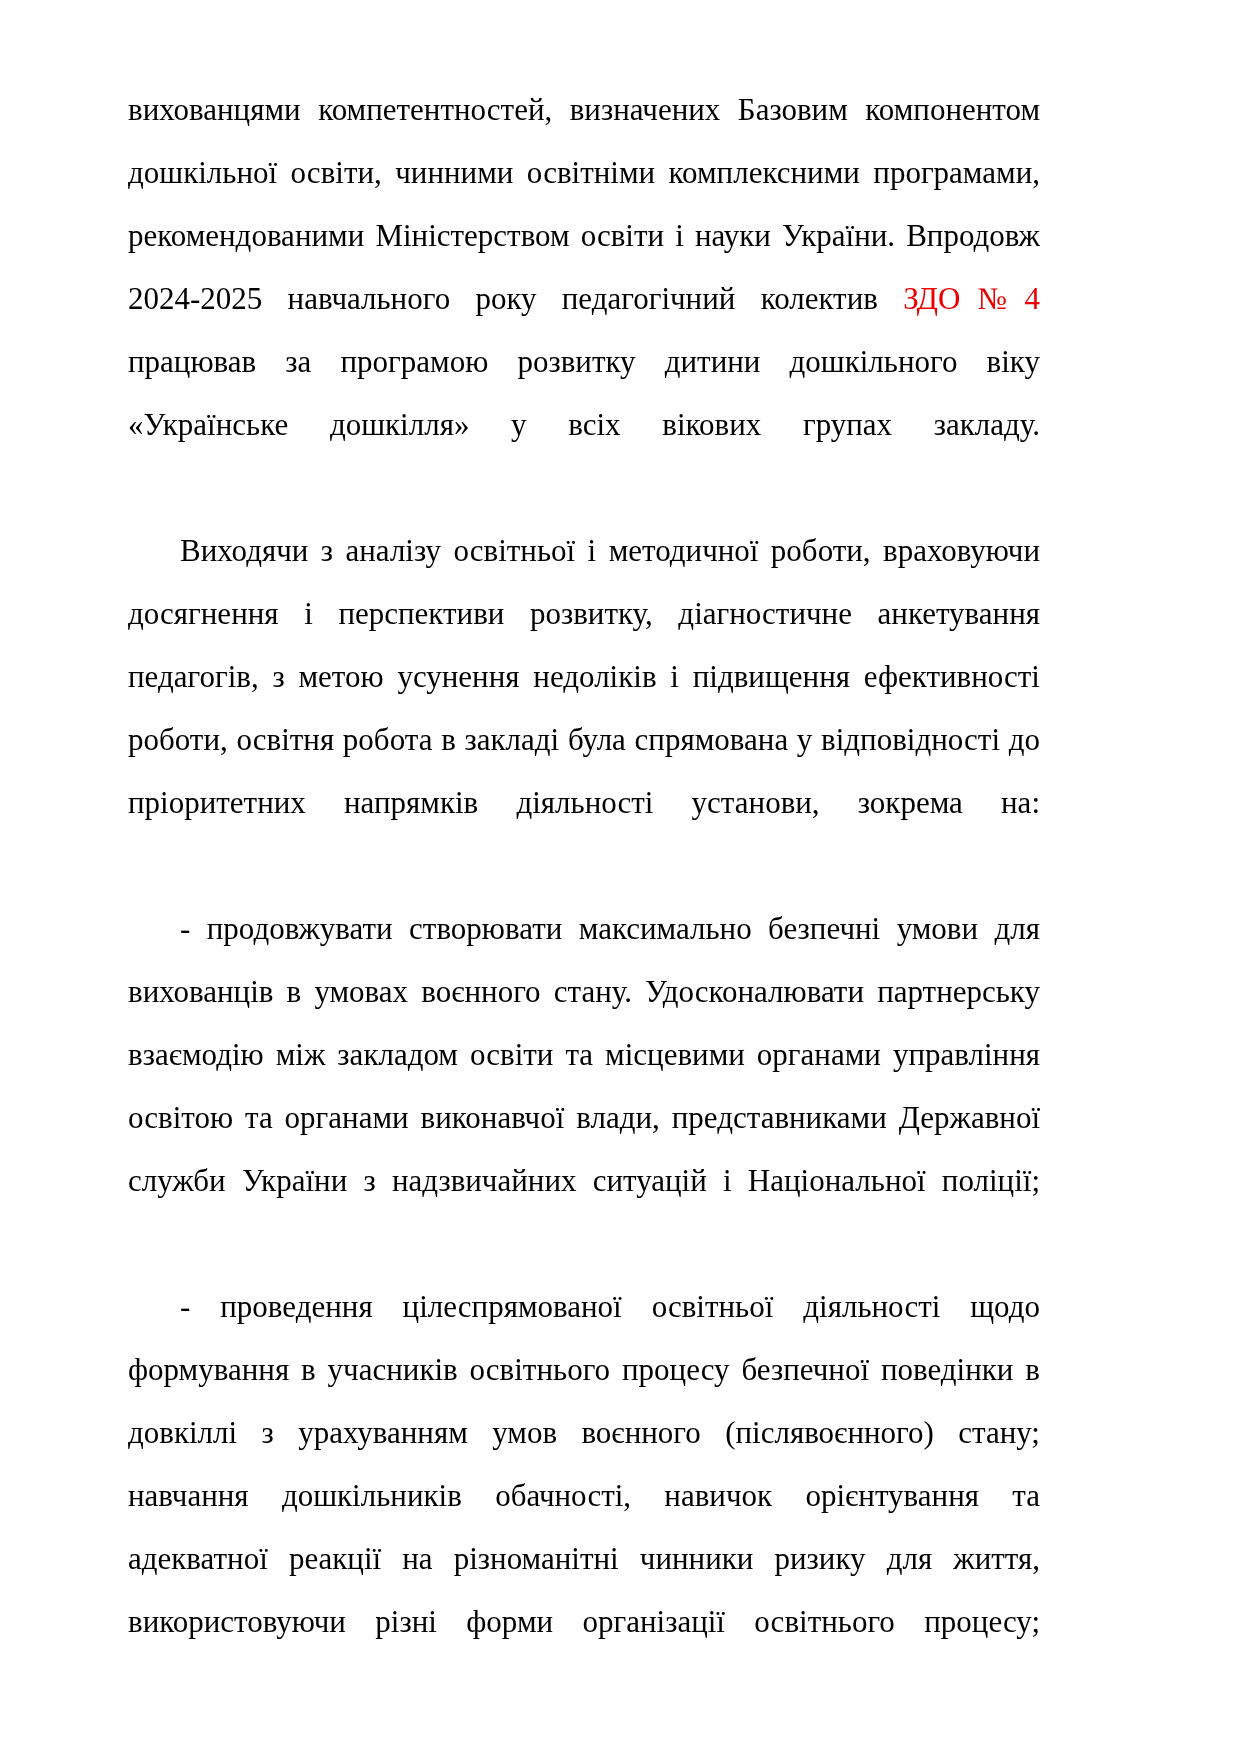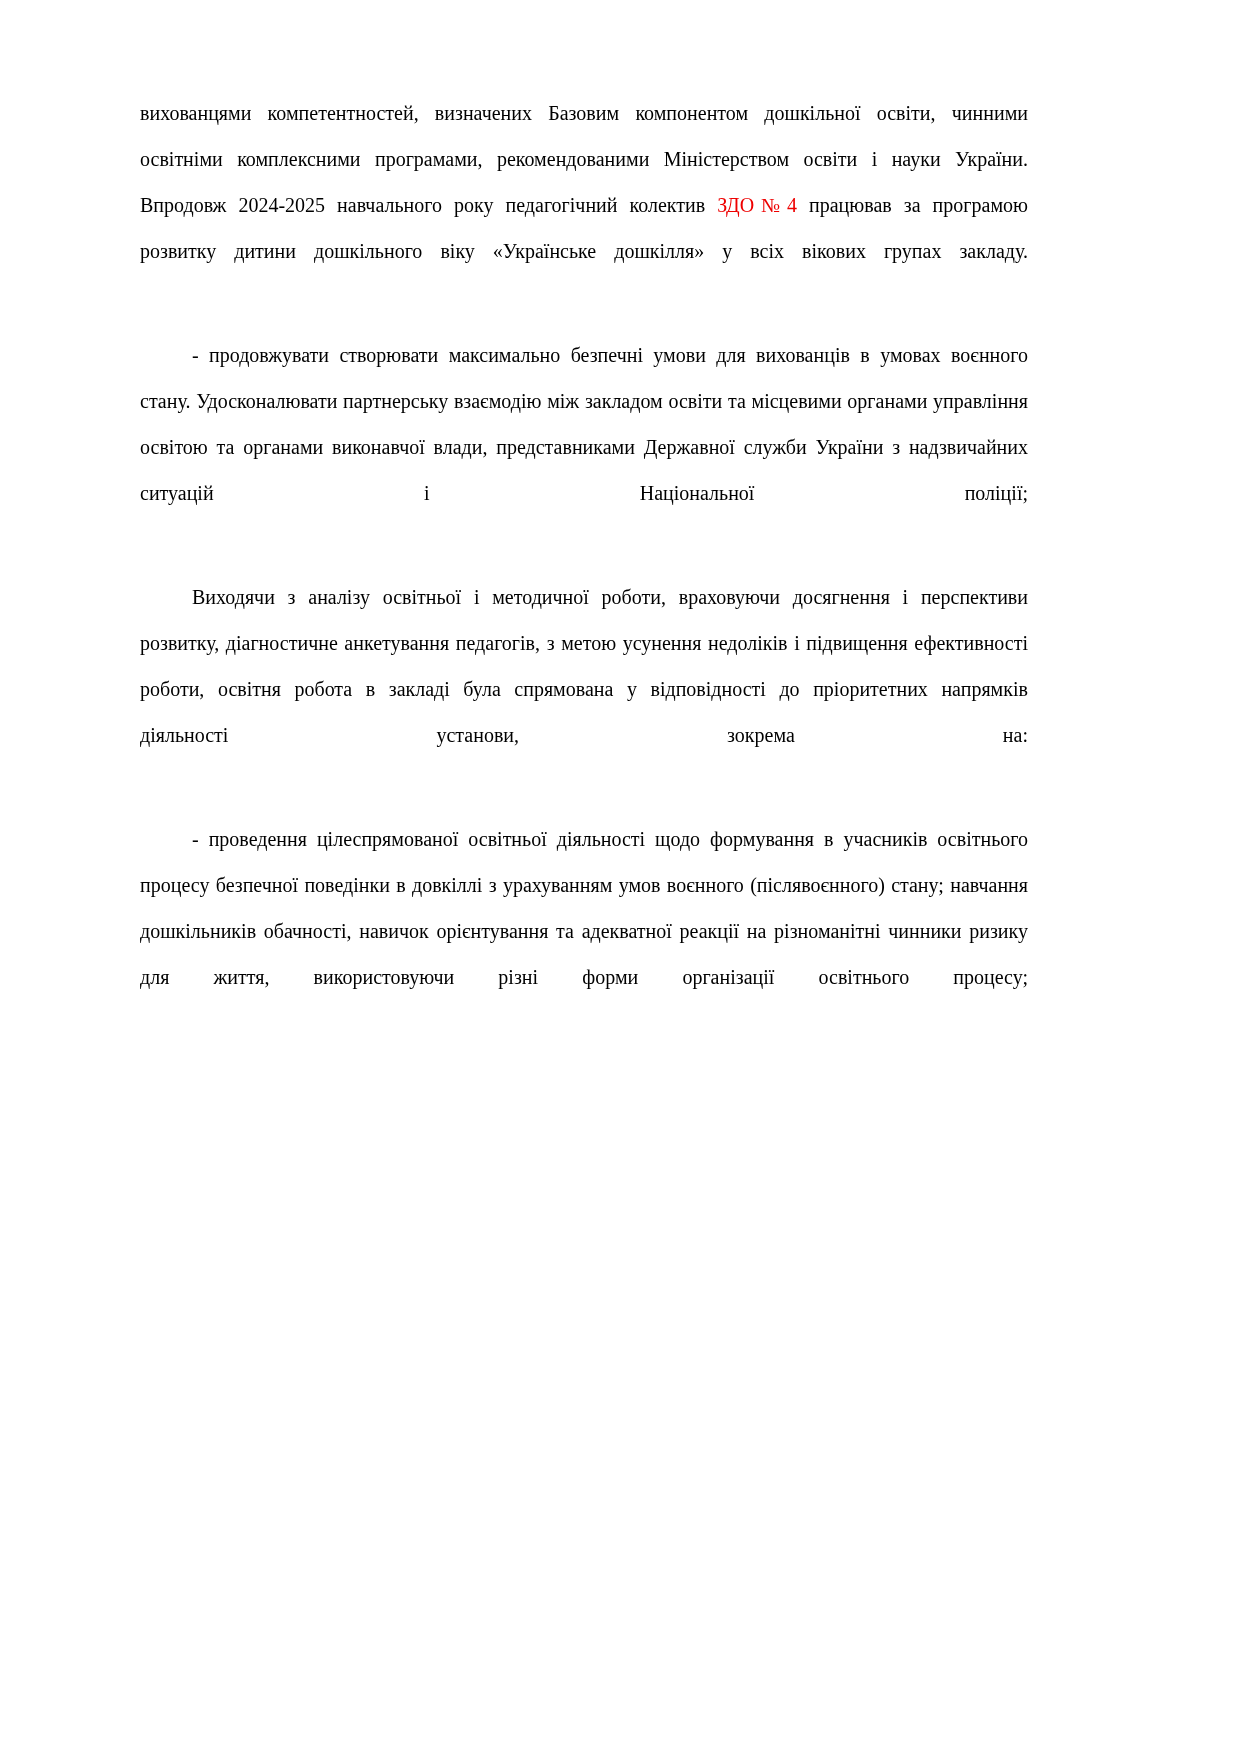--- a/index.html
+++ b/index.html
@@ -20,24 +20,24 @@
   }
 
   .text-column {
     position: absolute;
     left: 128px;
     top: 78px;
     width: 912px;
   }
 
   .para {
-    margin: 12px;
+    margin: 0;
     font-family: "Liberation Serif", "DejaVu Serif", serif;
-    font-size: 20px;
-    line-height: 46px;
+    font-size: 31px;
+    line-height: 63px;
     color: #000000;
     text-align: justify;
     text-justify: inter-word;
     text-indent: 52px;
     -webkit-hyphens: none;
     hyphens: none;
     word-spacing: 0.2px;
   }
 
   .para.no-indent {
@@ -55,17 +55,17 @@
   .highlight-red {
     color: #ee0000;
   }
 </style>
 </head>
 <body>
 
 <div class="page">
   <div class="text-column" id="text-column">
       <p class="para no-indent"><span>вихованцями компетентностей, визначених Базовим компонентом дошкільної освіти, чинними освітніми комплексними програмами, рекомендованими Міністерством освіти і  науки України. Впродовж 2024-2025 навчального року педагогічний колектив </span><span class="highlight-red">ЗДО№4</span><span> працював за програмою розвитку дитини дошкільного віку «Українське дошкілля» у всіх вікових групах закладу.</span></p>
+      <p class="para"><span>Виходячи з аналізу освітньої і методичної роботи, враховуючи  досягнення і перспективи розвитку, діагностичне анкетування педагогів, з метою усунення недоліків і підвищення ефективності роботи, освітня робота в закладі була спрямована у відповідності до пріоритетних напрямків діяльності установи, зокрема на:</span></p>
       <p class="para"><span>- продовжувати створювати максимально безпечні умови для вихованців в умовах воєнного стану. Удосконалювати партнерську взаємодію між закладом освіти та місцевими органами управління освітою та органами виконавчої влади, представниками Державної служби України з надзвичайних ситуацій і Національної поліції;</span></p>
-      <p class="para"><span>Виходячи з аналізу освітньої і методичної роботи, враховуючи  досягнення і перспективи розвитку, діагностичне анкетування педагогів, з метою усунення недоліків і підвищення ефективності роботи, освітня робота в закладі була спрямована у відповідності до пріоритетних напрямків діяльності установи, зокрема на:</span></p>
       <p class="para"><span>- проведення цілеспрямованої освітньої діяльності щодо формування в учасників освітнього процесу безпечної поведінки в довкіллі з урахуванням умов воєнного (післявоєнного) стану; навчання дошкільників обачності, навичок орієнтування та адекватної реакції на різноманітні чинники ризику для життя, використовуючи різні форми організації освітнього процесу;</span></p>
     </div>
 </div>
 
 </body></html>

